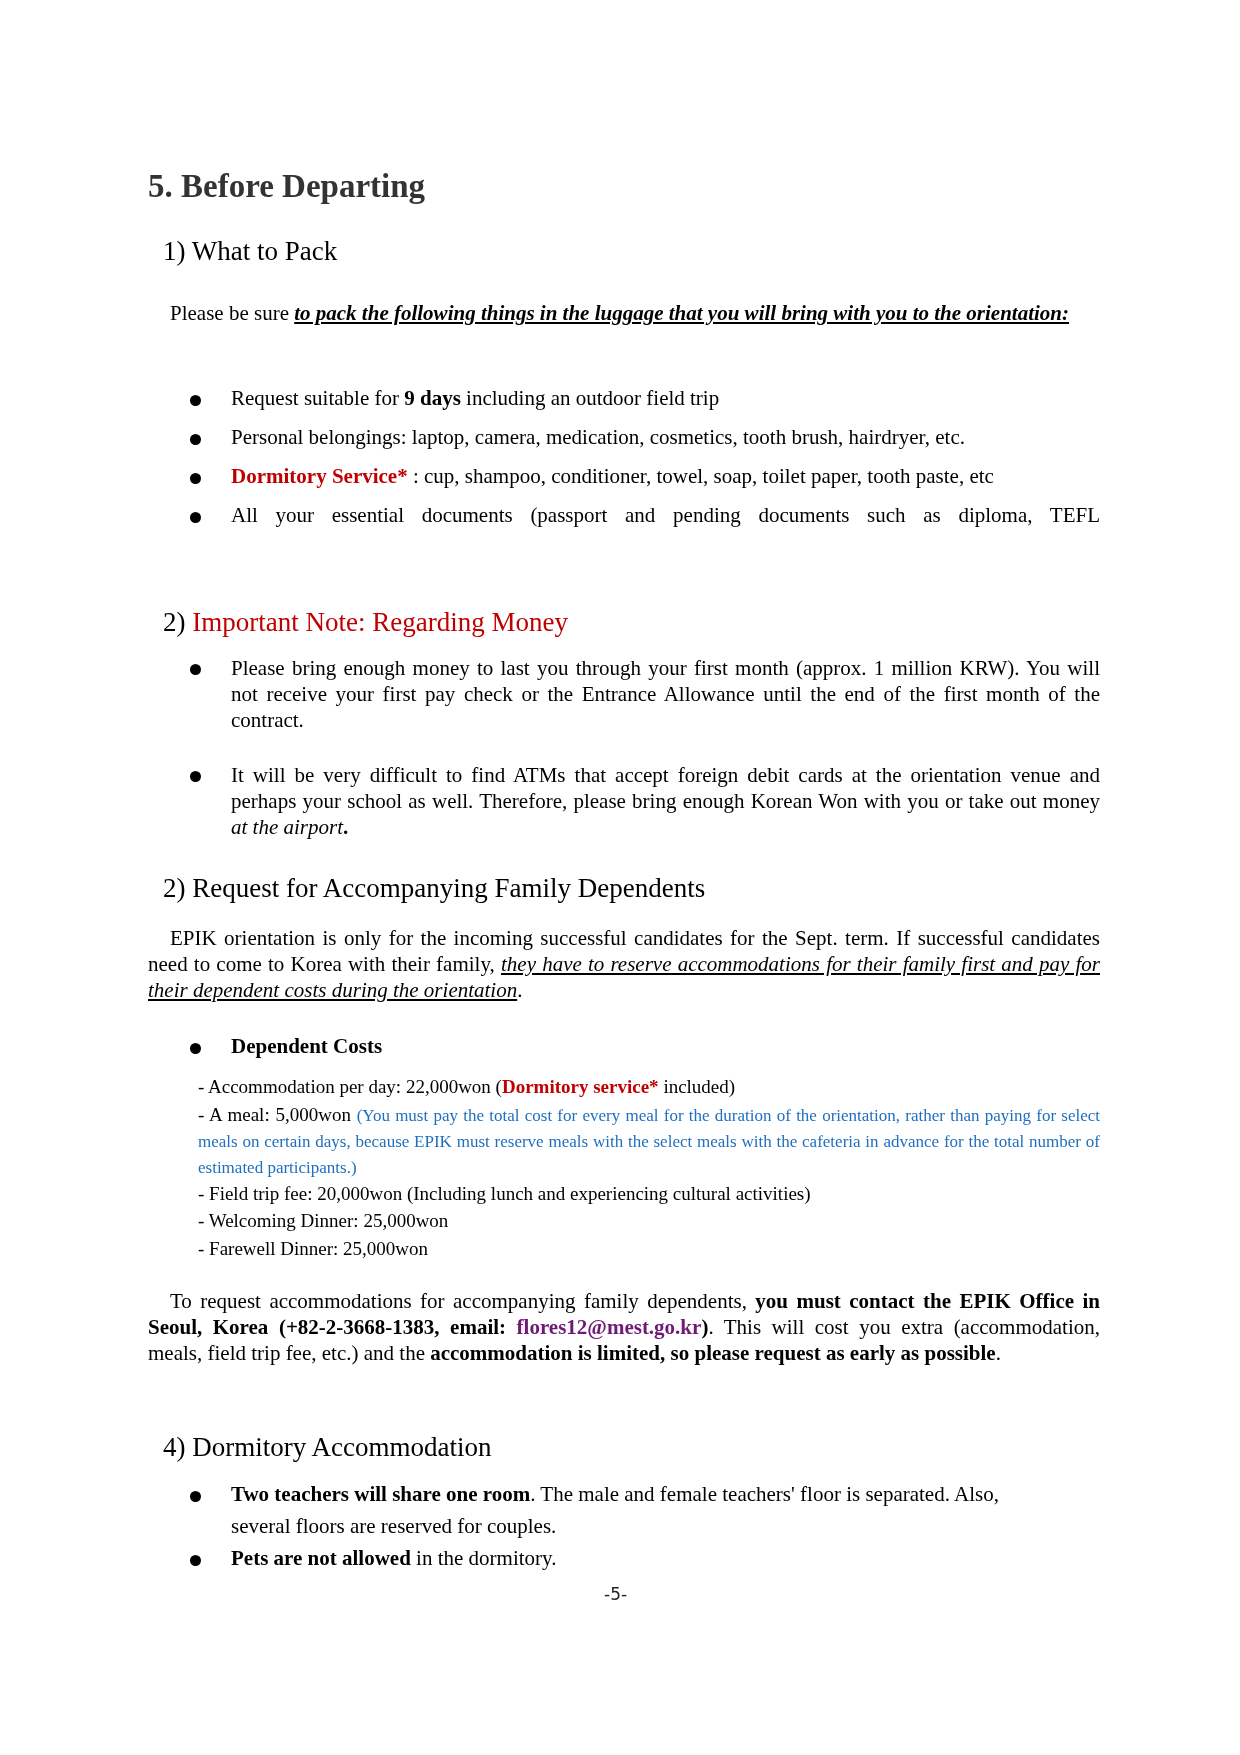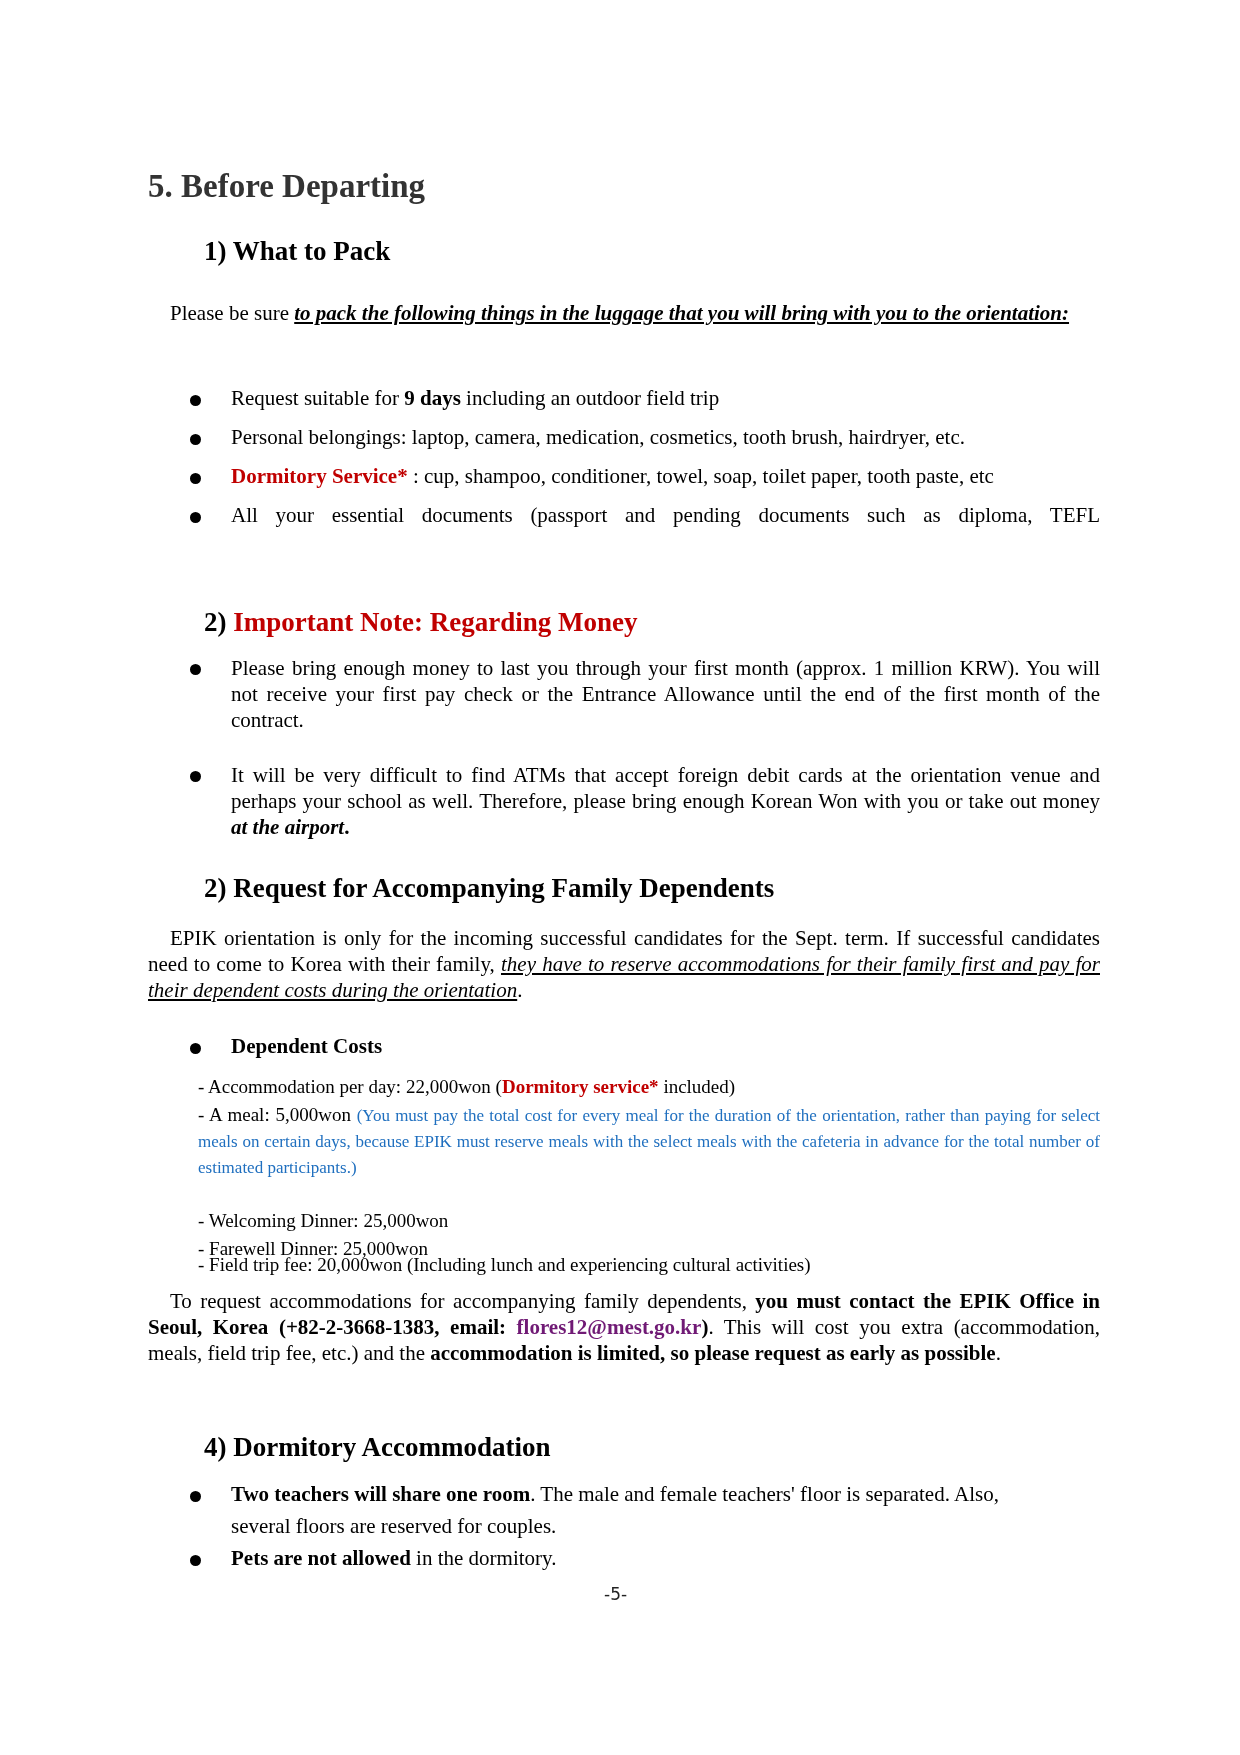--- a/index.html
+++ b/index.html
@@ -1,26 +1,26 @@
 <!DOCTYPE html>
 <html><head>
 <meta charset="utf-8">
 <style>
   html, body { margin:0; padding:0; background:#ffffff; }
   body { width:1240px; height:1755px; position:relative; overflow:hidden;
          font-family:"Liberation Serif", "DejaVu Serif", serif; color:#000; }
   .page { position:absolute; left:0; top:0; width:1240px; height:1460px; }
   .abs { position:absolute; }
   .h1 { left:148px; top:168px; font-size:33px; font-weight:bold; color:#333333; }
-  .h2 { font-size:27px; font-weight:bold; color:#000;margin-left:41px; }
+  .h2 { font-size:27px; font-weight:normal; color:#000; }
   .red { color:#c00000; }
   .p { font-size:21px; line-height:26px; text-align:justify; }
   .b { font-weight:bold; }
   .u { text-decoration:underline;font-style:italic; }
-  .bi { font-weight:bold; font-style:italic; }
+  .bi { font-weight:normal; font-style:italic; }
   .bullet-row { position:absolute; left:190px; width:910px; font-size:21px; }
   .dot { position:absolute; left:0; width:11px; height:11px; border-radius:50%; background:#000; }
   .btext { position:absolute; left:41px; right:0; text-align:justify; }
   .cost { position:absolute; left:198px; font-size:19px; line-height:25px; }
   .blue { color:#1f6fbf; font-size:17px; }
   .email { color:#701a75; font-weight:bold; }
   .pagenum { position:absolute; left:604px; top:1584px; font-family:"DejaVu Sans", sans-serif; font-size:17px; color:#222; }
 </style>
 </head>
 <body>
@@ -75,21 +75,21 @@
     <span class="dot" style="top:9px;"></span>
     <b class="btext">Dependent Costs</b>
   </div>
 
   <div class="cost" style="top:1074px;">
     <span>- Accommodation per day: 22,000won (</span><b class="red">Dormitory service*</b><span> included)</span>
   </div>
   <div class="cost" style="top:1102px; width:902px; text-align:justify;">
     <span>- A meal: 5,000won </span><span class="blue">(You must pay the total cost for every meal for the duration of the orientation, rather than paying for select meals on certain days, because EPIK must reserve meals with the select meals with the cafeteria in advance for the total number of estimated participants.)</span>
   </div>
-  <div class="cost" style="top:1252px;text-align:right;">- Field trip fee: 20,000won (Including lunch and experiencing cultural activities)</div>
+  <div class="cost" style="top:1181px;text-align:right;">- Field trip fee: 20,000won (Including lunch and experiencing cultural activities)</div>
   <div class="cost" style="top:1208px;">- Welcoming Dinner: 25,000won</div>
   <div class="cost" style="top:1236px;">- Farewell Dinner: 25,000won</div>
 
   <div class="abs p" style="left:148px; top:1288px; width:952px; text-indent:22px;">
     <span>To request accommodations for accompanying family dependents, </span><b>you must contact the EPIK Office in Seoul, Korea (+82-2-3668-1383, email: </b><span class="email">flores12@mest.go.kr</span><b>)</b><span>. This will cost you extra (accommodation, meals, field trip fee, etc.) and the </span><b>accommodation is limited, so please request as early as possible</b><span>.</span>
   </div>
 
   <div class="abs h2" style="left:163px; top:1432px;">4) Dormitory Accommodation</div>
 
   <div class="bullet-row" style="top:1482px; height:70px;">

